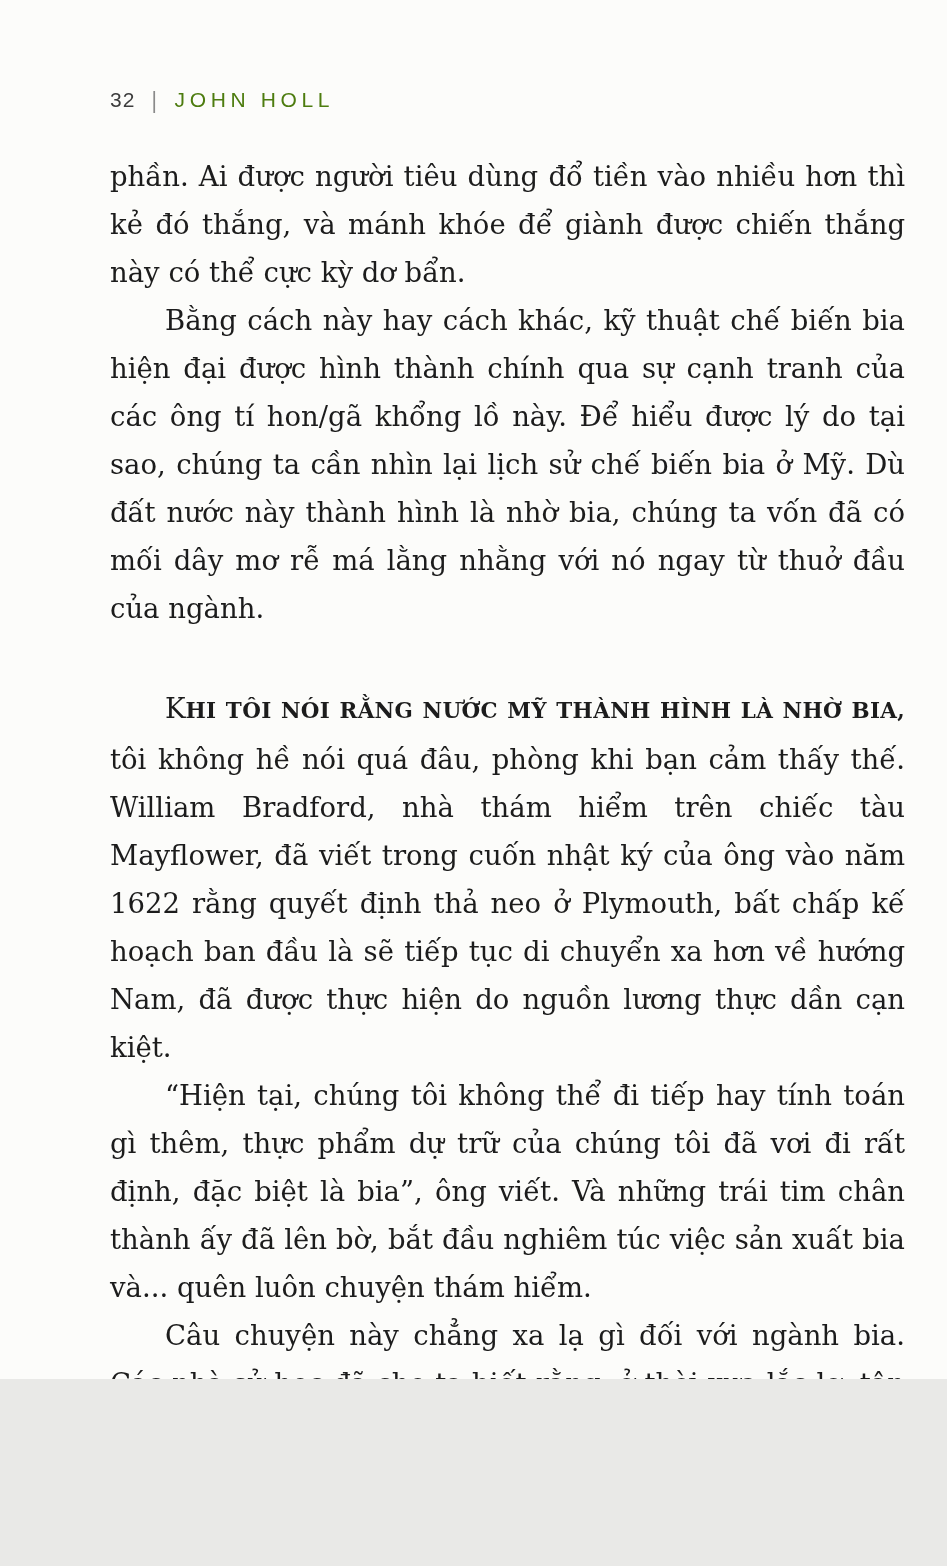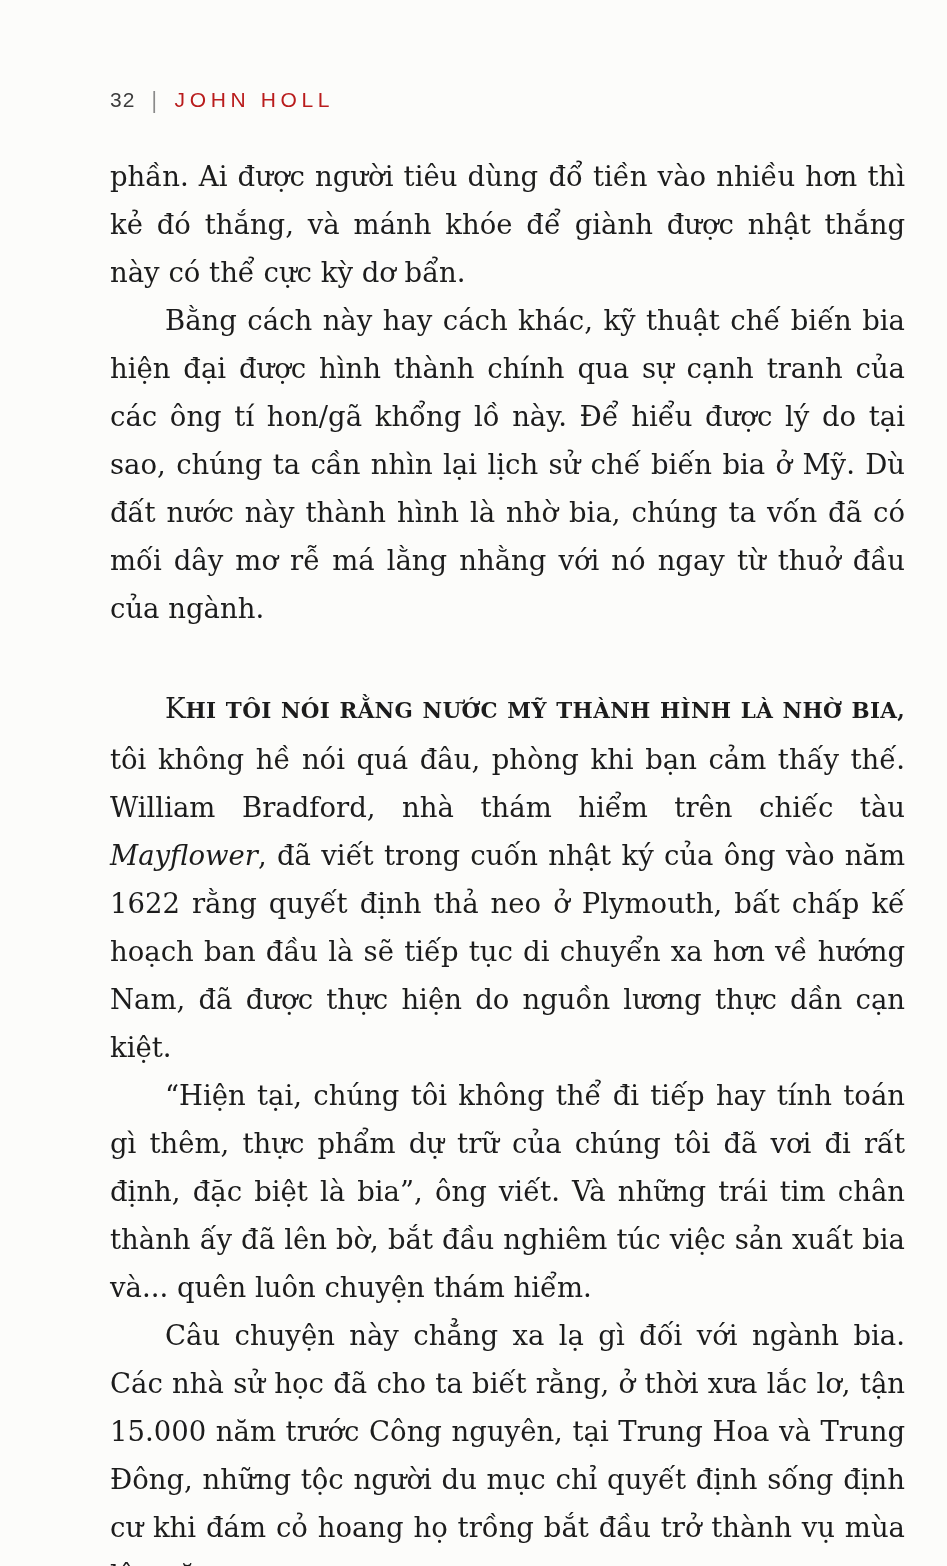--- a/index.html
+++ b/index.html
@@ -4,21 +4,21 @@
 <style>
   * { margin: 0; padding: 0; box-sizing: border-box; }
 
   html, body {
     background: #e9e9e7;
   }
 
   .page {
     position: relative;
     width: 947px;
-    height: 1566px;
+    height: 1379px;
     margin: 0 auto;
     background: #fcfcfa;
     color: #1c1c1c;
     font-family: "DejaVu Serif", "Liberation Serif", serif;
     overflow: hidden;
   }
 
   .page-inner {
     padding: 88px 42px 0 110px;
   }
@@ -37,21 +37,21 @@
     letter-spacing: 0.05em;
   }
   .running-header .sep {
     color: #8a8a8a;
     font-weight: 300;
     margin: 0 16px;
     transform: scaleY(1.15);
   }
   .running-header .author {
     letter-spacing: 0.22em;
-    color: #b91c1c;
+    color: #4d7c0f;
   }
 
   
   .body-text p {
     font-size: 27.5px;
     line-height: 48px;
     text-align: justify;
     text-indent: 55px;
     color: #1c1c1c;
   }
@@ -65,38 +65,37 @@
   .lead-cap {
     font-size: 1em;
   }
   .lead-smallcaps {
     text-transform: uppercase;
     font-size: 0.78em;
     letter-spacing: 0.015em;
     font-weight: bold;
   }
   .italic {
-    font-style: italic;
   }
 </style>
 </head>
 <body>
 
 <div class="page">
   <div class="page-inner">
 
     <div class="running-header">
       <span class="folio">32</span>
       <span class="sep">|</span>
       <span class="author">JOHN HOLL</span>
     </div>
 
     <div class="body-text">
 
-      <p class="no-indent">phần. Ai được người tiêu dùng đổ tiền vào nhiều hơn thì kẻ đó thắng, và mánh khóe để giành được nhật thắng này có thể cực kỳ dơ bẩn.</p>
+      <p class="no-indent">phần. Ai được người tiêu dùng đổ tiền vào nhiều hơn thì kẻ đó thắng, và mánh khóe để giành được chiến thắng này có thể cực kỳ dơ bẩn.</p>
 
       <p>Bằng cách này hay cách khác, kỹ thuật chế biến bia hiện đại được hình thành chính qua sự cạnh tranh của các ông tí hon/gã khổng lồ này. Để hiểu được lý do tại sao, chúng ta cần nhìn lại lịch sử chế biến bia ở Mỹ. Dù đất nước này thành hình là nhờ bia, chúng ta vốn đã có mối dây mơ rễ má lằng nhằng với nó ngay từ thuở đầu của ngành.</p>
 
       <p class="section-start"><span class="lead-cap">K</span><span class="lead-smallcaps">hi tôi nói rằng nước Mỹ thành hình là nhờ bia,</span><span> tôi không hề nói quá đâu, phòng khi bạn cảm thấy thế. William Bradford, nhà thám hiểm trên chiếc tàu </span><span class="italic">Mayflower</span><span>, đã viết trong cuốn nhật ký của ông vào năm 1622 rằng quyết định thả neo ở Plymouth, bất chấp kế hoạch ban đầu là sẽ tiếp tục di chuyển xa hơn về hướng Nam, đã được thực hiện do nguồn lương thực dần cạn kiệt.</span></p>
 
       <p>“Hiện tại, chúng tôi không thể đi tiếp hay tính toán gì thêm, thực phẩm dự trữ của chúng tôi đã vơi đi rất định, đặc biệt là bia”, ông viết. Và những trái tim chân thành ấy đã lên bờ, bắt đầu nghiêm túc việc sản xuất bia và... quên luôn chuyện thám hiểm.</p>
 
       <p>Câu chuyện này chẳng xa lạ gì đối với ngành bia. Các nhà sử học đã cho ta biết rằng, ở thời xưa lắc lơ, tận 15.000 năm trước Công nguyên, tại Trung Hoa và Trung Đông, những tộc người du mục chỉ quyết định sống định cư khi đám cỏ hoang họ trồng bắt đầu trở thành vụ mùa lâu năm,</p>
 
     </div>

